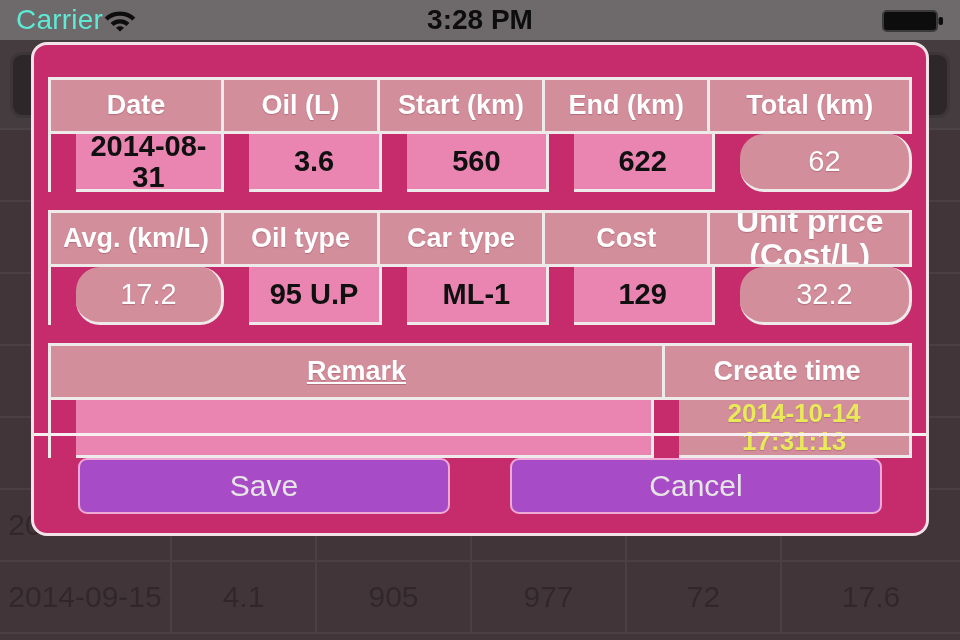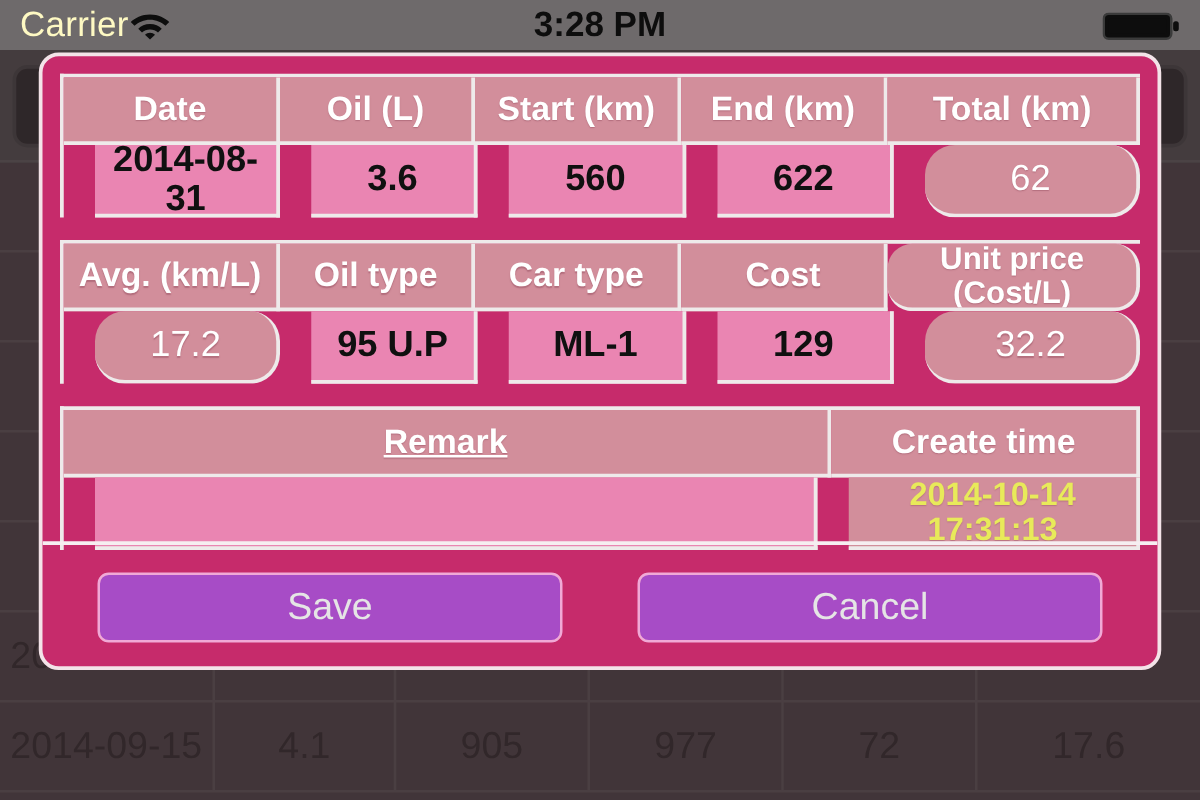--- a/index.html
+++ b/index.html
@@ -26,21 +26,21 @@
     top: 0; left: 0;
     width: 960px;
     height: 40px;
     background: #6e6a6b;
     z-index: 40;
   }
   #carrier-label {
     position: absolute;
     left: 16px; top: 3px;
     font-size: 28px;
-    color: #fef9c3;
+    color: #5eead4;
     line-height: 34px;
     letter-spacing: 0.2px;
   }
   #wifi-icon {
     position: absolute;
     left: 103px; top: 8px;
     width: 34px; height: 24px;
   }
   #clock-label {
     position: absolute;
@@ -144,21 +144,21 @@
     border-radius: 16px;
     z-index: 20;
     overflow: hidden;
   }
 
   #form-area {
     position: absolute;
     left: 0; top: 0;
     width: 100%;
     height: 445px;
-    padding: 14px 14px 0 14px;
+    padding: 32px 14px 0 14px;
   }
 
   .grid-block {
     width: 100%;
     border-left: 3px solid #eeeaea;
     border-top: 3px solid #eeeaea;
     margin-bottom: 18px;
   }
   .grid-row { display: flex; width: 100%; }
 
@@ -174,21 +174,21 @@
   }
   .head-cell {
     height: 54px;
     background: #d28e9b;
     color: #ffffff;
     font-size: 27px;
     font-weight: bold;
     text-shadow: 0 1px 1px rgba(120,50,70,0.35);
     flex-direction: column;
   }
-  .head-cell.two-line { font-size: 25px; border-radius: 20px; }
+  .head-cell.two-line { font-size: 32px; }
   .val-cell {
     height: 58px;
     background: #ea85b2;
     color: #101010;
     font-size: 29px;
     font-weight: bold;
     margin-left: 25px;
   }
   .val-cell.computed {
     background: #d28e9b;

